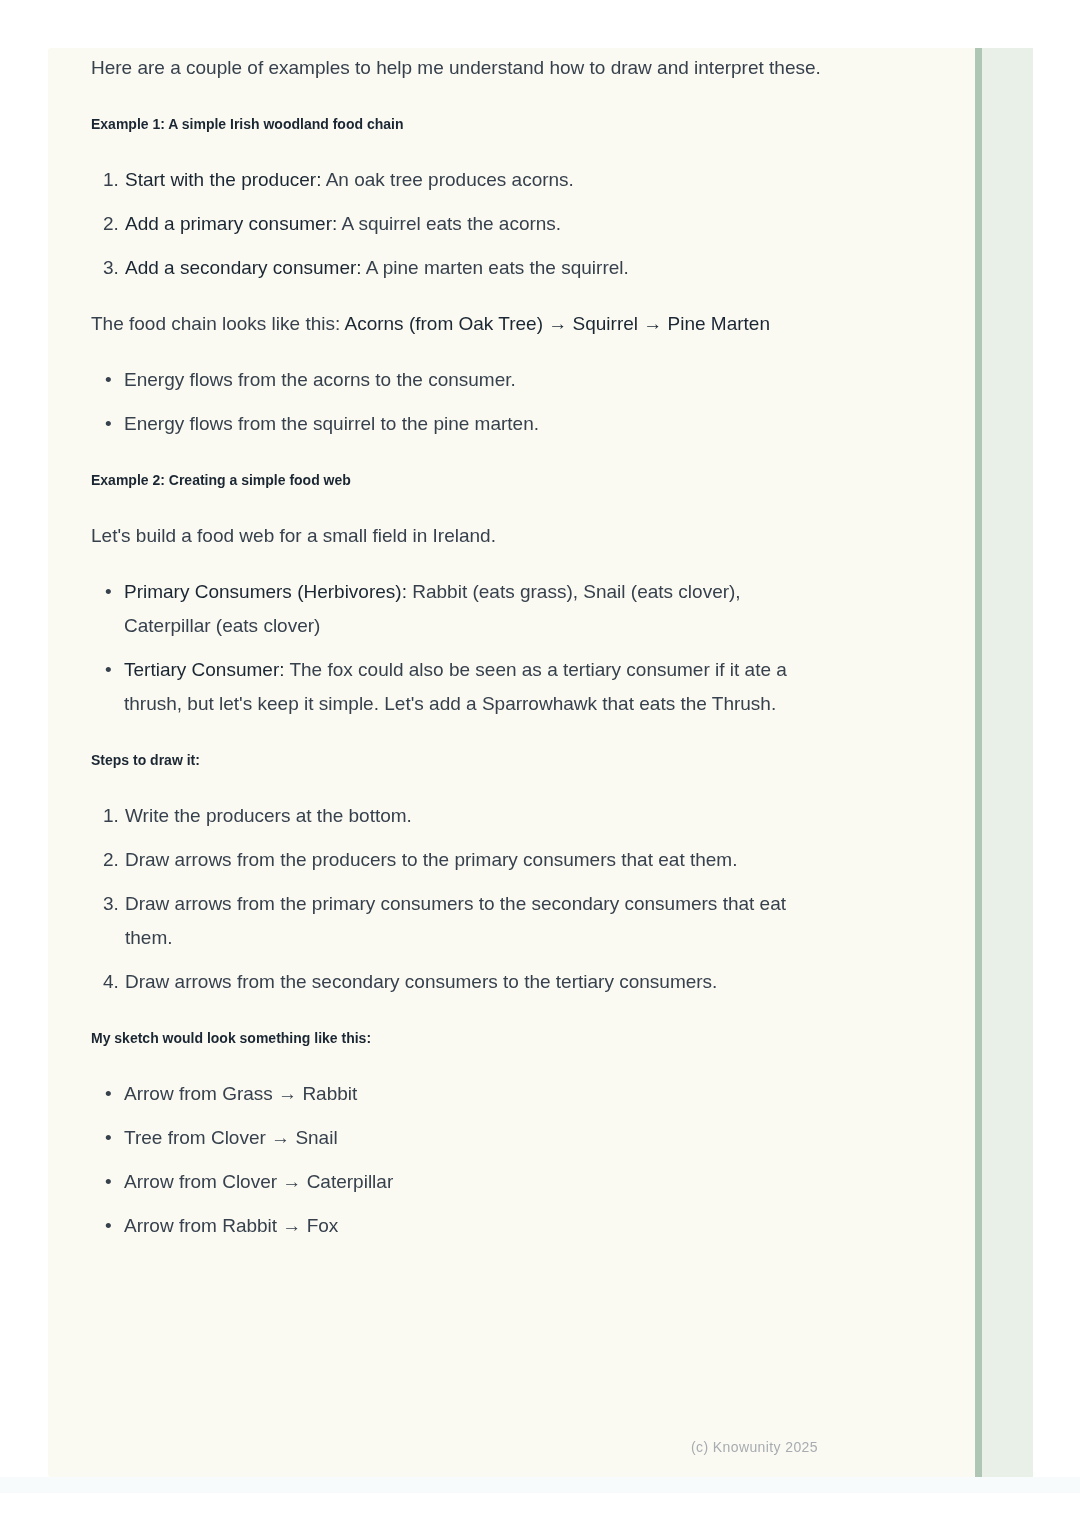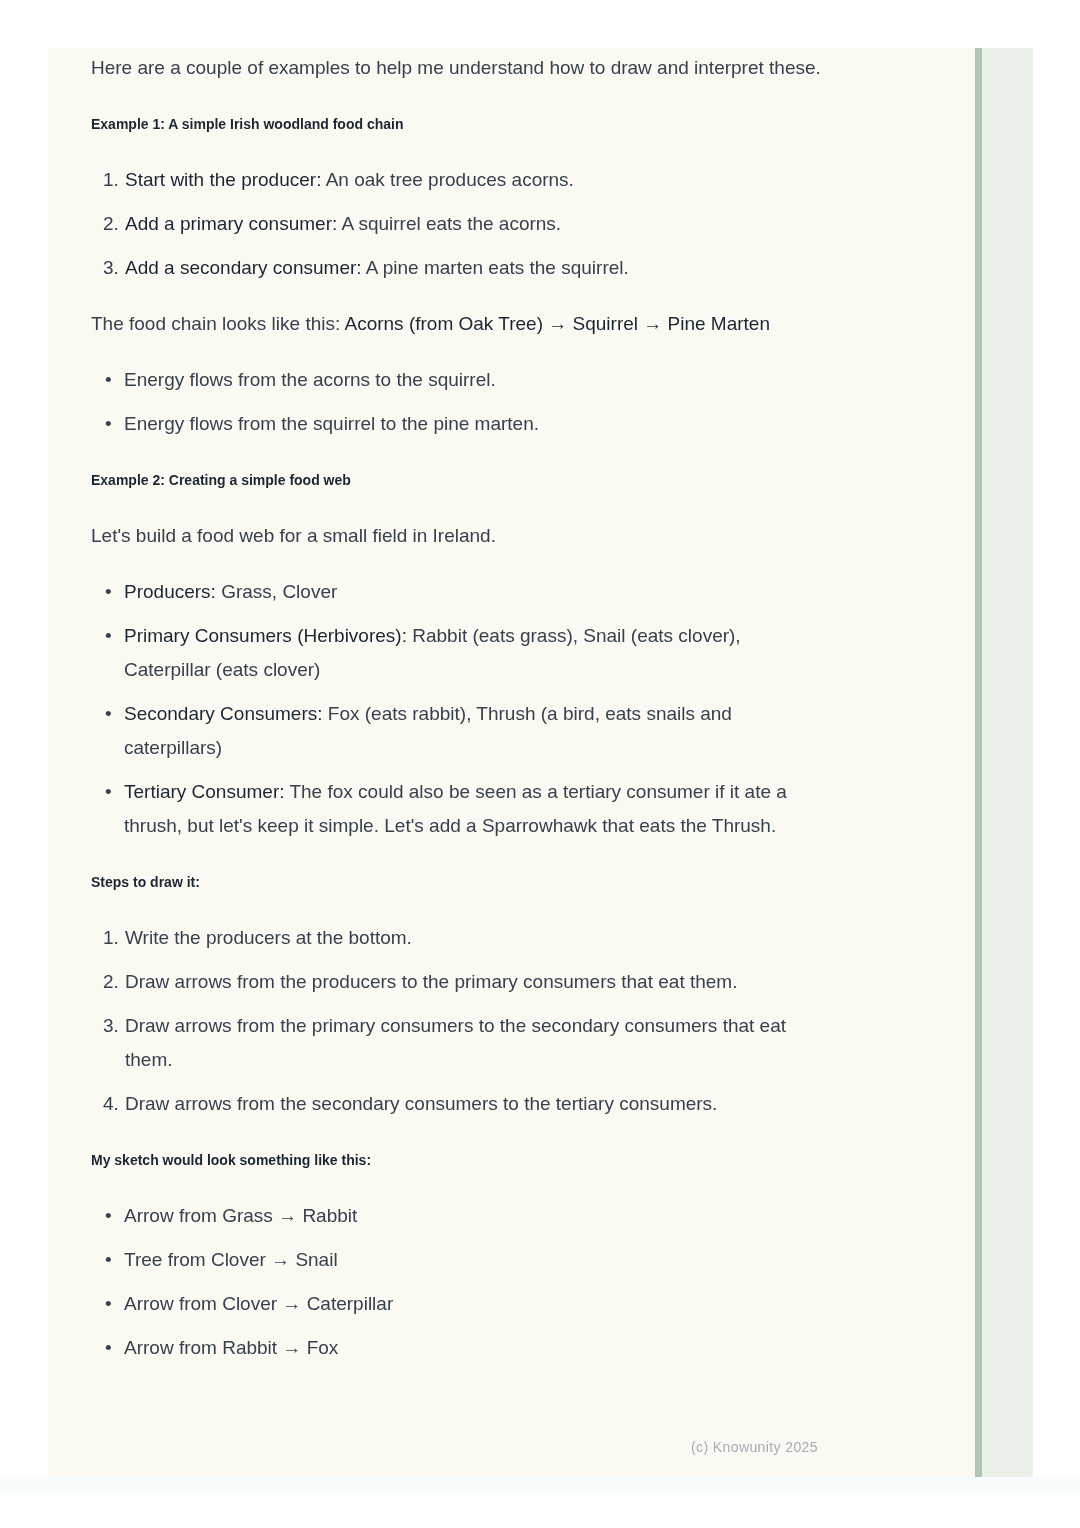--- a/index.html
+++ b/index.html
@@ -106,32 +106,30 @@
 
     <ol class="num">
       <li><span class="b">Start with the producer:</span><span> An oak tree produces acorns.</span></li>
       <li><span class="b">Add a primary consumer:</span><span> A squirrel eats the acorns.</span></li>
       <li><span class="b">Add a secondary consumer:</span><span> A pine marten eats the squirrel.</span></li>
     </ol>
 
     <p class="justified"><span>The food chain looks like this: </span><span class="b">Acorns (from Oak Tree) → Squirrel → Pine Marten</span></p>
 
     <ul class="dots">
-      <li>Energy flows from the acorns to the squirrel.</li>
+      <li>Energy flows from the acorns to the consumer.</li>
       <li>Energy flows from the squirrel to the pine marten.</li>
     </ul>
 
     <h3>Example 2: Creating a simple food web</h3>
 
     <p>Let's build a food web for a small field in Ireland.</p>
 
     <ul class="dots">
-      <li><span class="b">Producers:</span><span> Grass, Clover</span></li>
       <li><span class="b">Primary Consumers (Herbivores):</span><span> Rabbit (eats grass), Snail (eats clover), Caterpillar (eats clover)</span></li>
-      <li><span class="b">Secondary Consumers:</span><span> Fox (eats rabbit), Thrush (a bird, eats snails and caterpillars)</span></li>
       <li><span class="b">Tertiary Consumer:</span><span> The fox could also be seen as a tertiary consumer if it ate a thrush, but let's keep it simple. Let's add a Sparrowhawk that eats the Thrush.</span></li>
     </ul>
 
     <h3>Steps to draw it:</h3>
 
     <ol class="num">
       <li>Write the producers at the bottom.</li>
       <li>Draw arrows from the producers to the primary consumers that eat them.</li>
       <li>Draw arrows from the primary consumers to the secondary consumers that eat them.</li>
       <li>Draw arrows from the secondary consumers to the tertiary consumers.</li>

